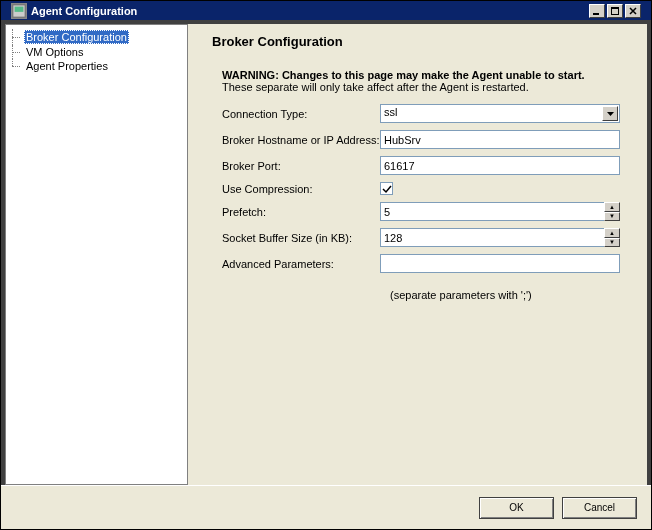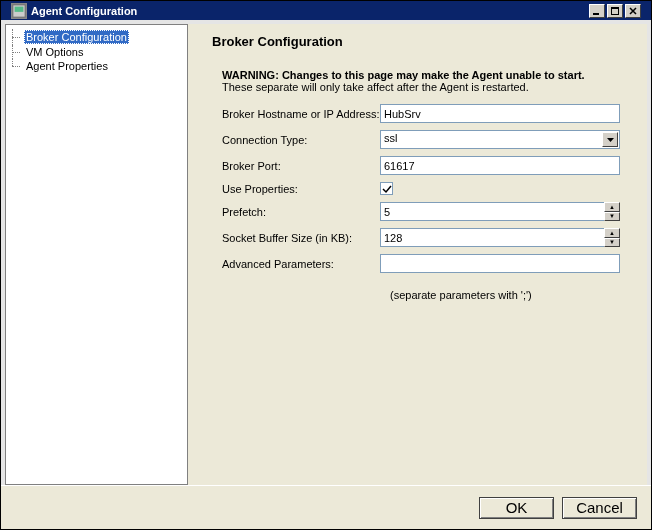--- a/index.html
+++ b/index.html
@@ -41,21 +41,21 @@
     border-right-color: #404040;
     border-bottom-color: #404040;
     margin-left: 2px;
     display: flex; align-items: center; justify-content: center;
     font-size: 9px;
     color: #000;
   }
   .content-area {
     display: flex;
     height: calc(100% - 19px - 44px);
-    background: #e5e5e5;
+    background: #404040;
   }
   .sidebar {
     width: 183px;
     background: #fff;
     border: 1px solid #808080;
     border-top-color: #808080;
     margin: 4px 0 0 4px;
     padding: 4px 0;
     height: calc(100% - 4px);
   }
@@ -191,21 +191,21 @@
     height: 44px;
     border-top: 1px solid #fff;
     display: flex;
     align-items: center;
     justify-content: flex-end;
     padding: 0 14px;
     gap: 8px;
   }
   .btn {
     font-family: Tahoma, Arial, sans-serif;
-    font-size: 15px;
+    font-size: 10px;
     width: 75px;
     height: 22px;
     background: #ece9d8;
     border: 1px solid #404040;
     box-shadow: inset 1px 1px 0 #fff, inset -1px -1px 0 #808080;
   }
 </style>
 </head>
 <body>
 
@@ -252,43 +252,43 @@
 
   <div class="main-panel">
     <div class="page-title">Broker Configuration</div>
 
     <div class="warning-block">
       <div class="warning-bold">WARNING: Changes to this page may make the Agent unable to start.</div>
       <div class="warning-note">These separate will only take affect after the Agent is restarted.</div>
     </div>
 
     <div class="form-row">
-      <div class="form-label">Broker Hostname or IP Address:</div>
-      <input type="text" class="text-input" value="HubSrv" style="">
-    </div>
-
-    <div class="form-row">
       <div class="form-label">Connection Type:</div>
       <div class="select-wrap">
         <span class="select-text">ssl</span>
         <span class="select-btn">
           <svg width="7" height="4" viewBox="0 0 7 4">
               <path d="M0 0 L7 0 L3.5 4 Z" fill="#000"></path>
             </svg>
         </span>
       </div>
     </div>
 
     <div class="form-row">
+      <div class="form-label">Broker Hostname or IP Address:</div>
+      <input type="text" class="text-input" value="HubSrv" style="">
+    </div>
+
+    <div class="form-row">
       <div class="form-label">Broker Port:</div>
       <input type="text" class="text-input" value="61617" style="">
     </div>
 
     <div class="form-row">
-      <div class="form-label">Use Properties:</div>
+      <div class="form-label">Use Compression:</div>
       <div class="checkbox-ctl">
         <svg width="10" height="10" viewBox="0 0 10 10">
             <path d="M1 5 L4 8 L9 2" stroke="#000" stroke-width="1.5" fill="none"></path>
           </svg>
       </div>
     </div>
 
     <div class="form-row">
       <div class="form-label">Prefetch:</div>
       <div class="spinner-wrap">

